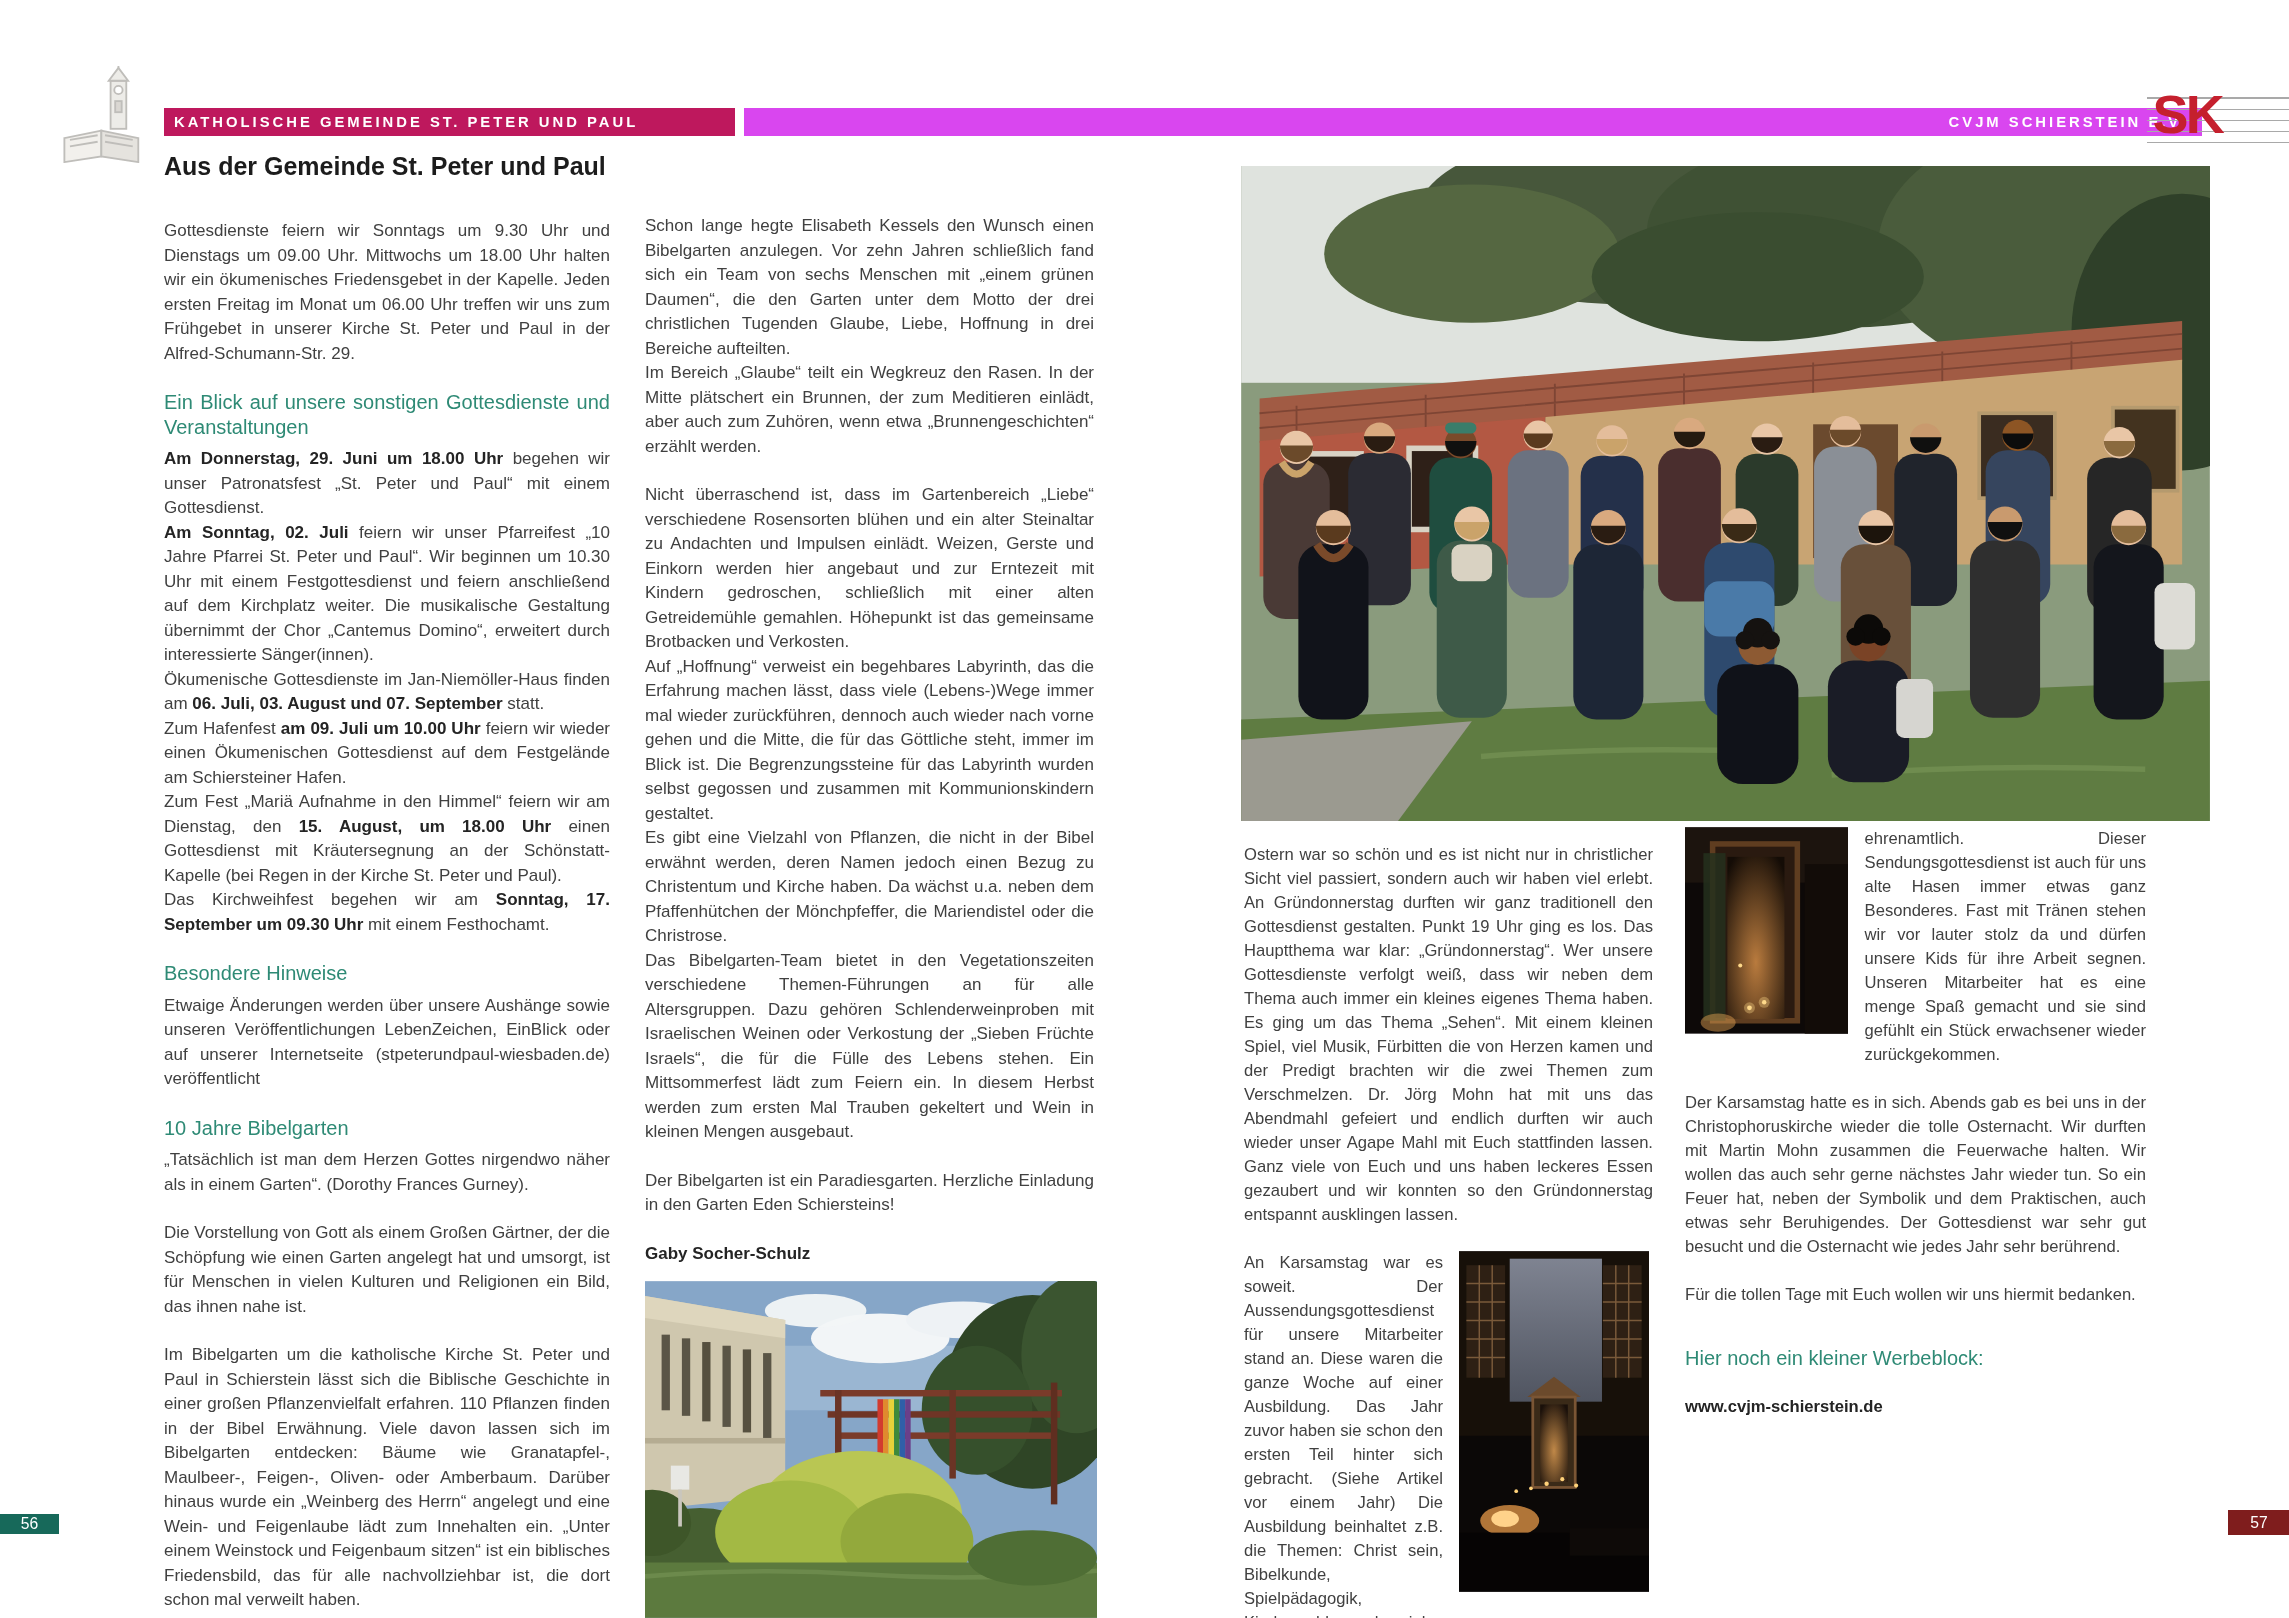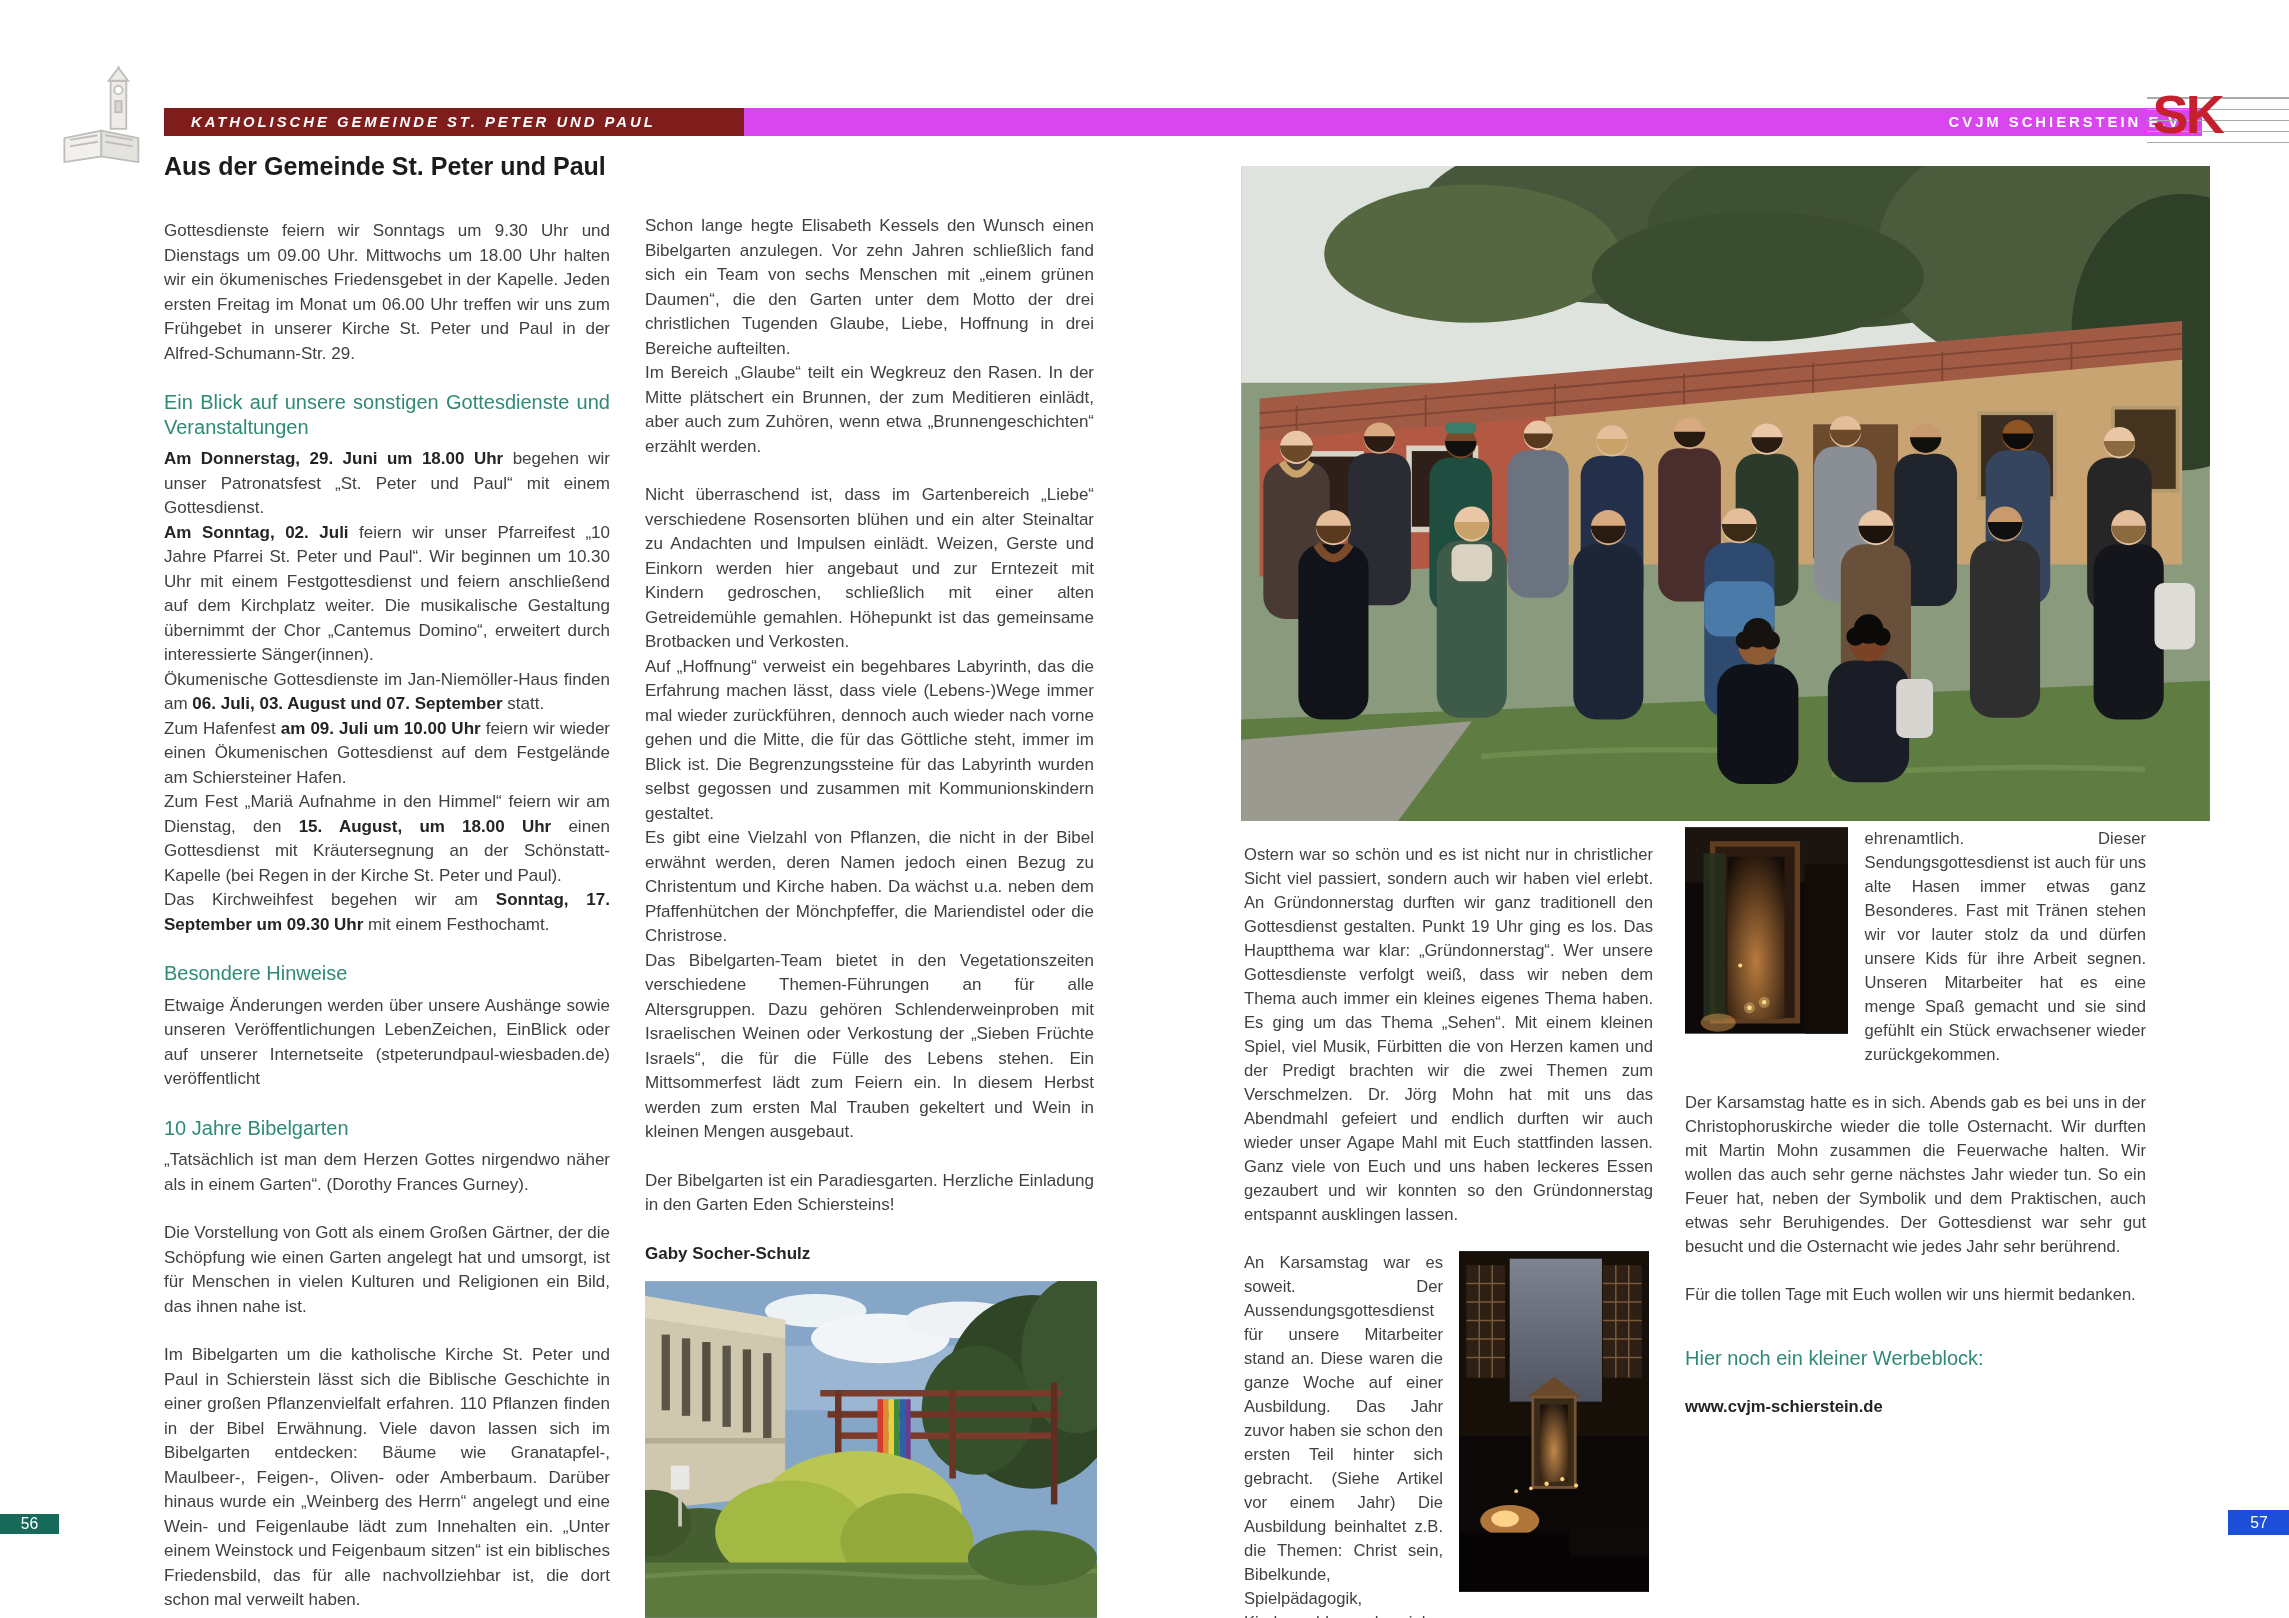--- a/index.html
+++ b/index.html
@@ -3,21 +3,21 @@
 <meta charset="utf-8">
 <style>
   html,body{margin:0;padding:0;background:#ffffff;}
   body{font-family:"Liberation Sans","DejaVu Sans",sans-serif;color:#3d3d3d;}
   #canvas{position:relative;width:2290px;height:1619px;background:#ffffff;overflow:hidden;}
 
   .abs{position:absolute;}
 
   
   .bar{height:28px;line-height:28px;color:#ffffff;font-weight:bold;font-size:14.8px;letter-spacing:3px;white-space:nowrap;}
-  #bar-left{left:164px;top:108px;width:561px;background:#7f1d1d;padding-left:27px;font-style:italic;}
+  #bar-left{left:164px;top:108px;width:561px;background:#be185d;padding-left:10px;}
   #bar-right{left:744px;top:108px;width:1443px;background:#d946ef;text-align:right;padding-right:14.8px;}
 
   
   #page-title{left:164px;top:152px;font-size:25px;font-weight:bold;color:#1c1c1c;}
   .h-green{color:#2e8a75;font-size:20px;line-height:25px;font-weight:normal;margin:0;}
 
   
   .col{position:absolute;text-align:justify;}
   .lcol{font-size:17px;line-height:24.5px;color:#404040;}
   .rcol{font-size:16.6px;line-height:24px;color:#404040;}
@@ -36,21 +36,21 @@
   #photo-bibelgarten{margin-top:14.8px;}
   .row{display:flex;}
   #row-karsamstag{margin-top:24px;gap:15.7px;}
   #karsamstag-text{width:199px;}
   #row-sendung{gap:16.6px;}
   #sendung-text{flex:1;}
 
   
   .pagenum{color:#ffffff;font-size:15.7px;text-align:center;}
   #pn-left{left:0;top:1514px;width:59px;height:20px;line-height:20px;background:#17695a;}
-  #pn-right{left:2228px;top:1510px;width:62px;height:25px;line-height:25px;background:#1d4ed8;}
+  #pn-right{left:2228px;top:1510px;width:62px;height:25px;line-height:25px;background:#7f1d1d;}
 
   
   #sk-logo{left:2147px;top:90px;width:143px;height:59px;}
   #sk-logo .staff{position:absolute;left:0;width:143px;height:1.4px;background:#a9a9a9;}
   #sk-letters{position:absolute;left:5.5px;top:-5.5px;font-size:54px;font-weight:bold;color:#c5202e;letter-spacing:-2.8px;line-height:59px;}
 
   #church-logo{left:57px;top:66px;}
 </style>
 </head>
 <body>

